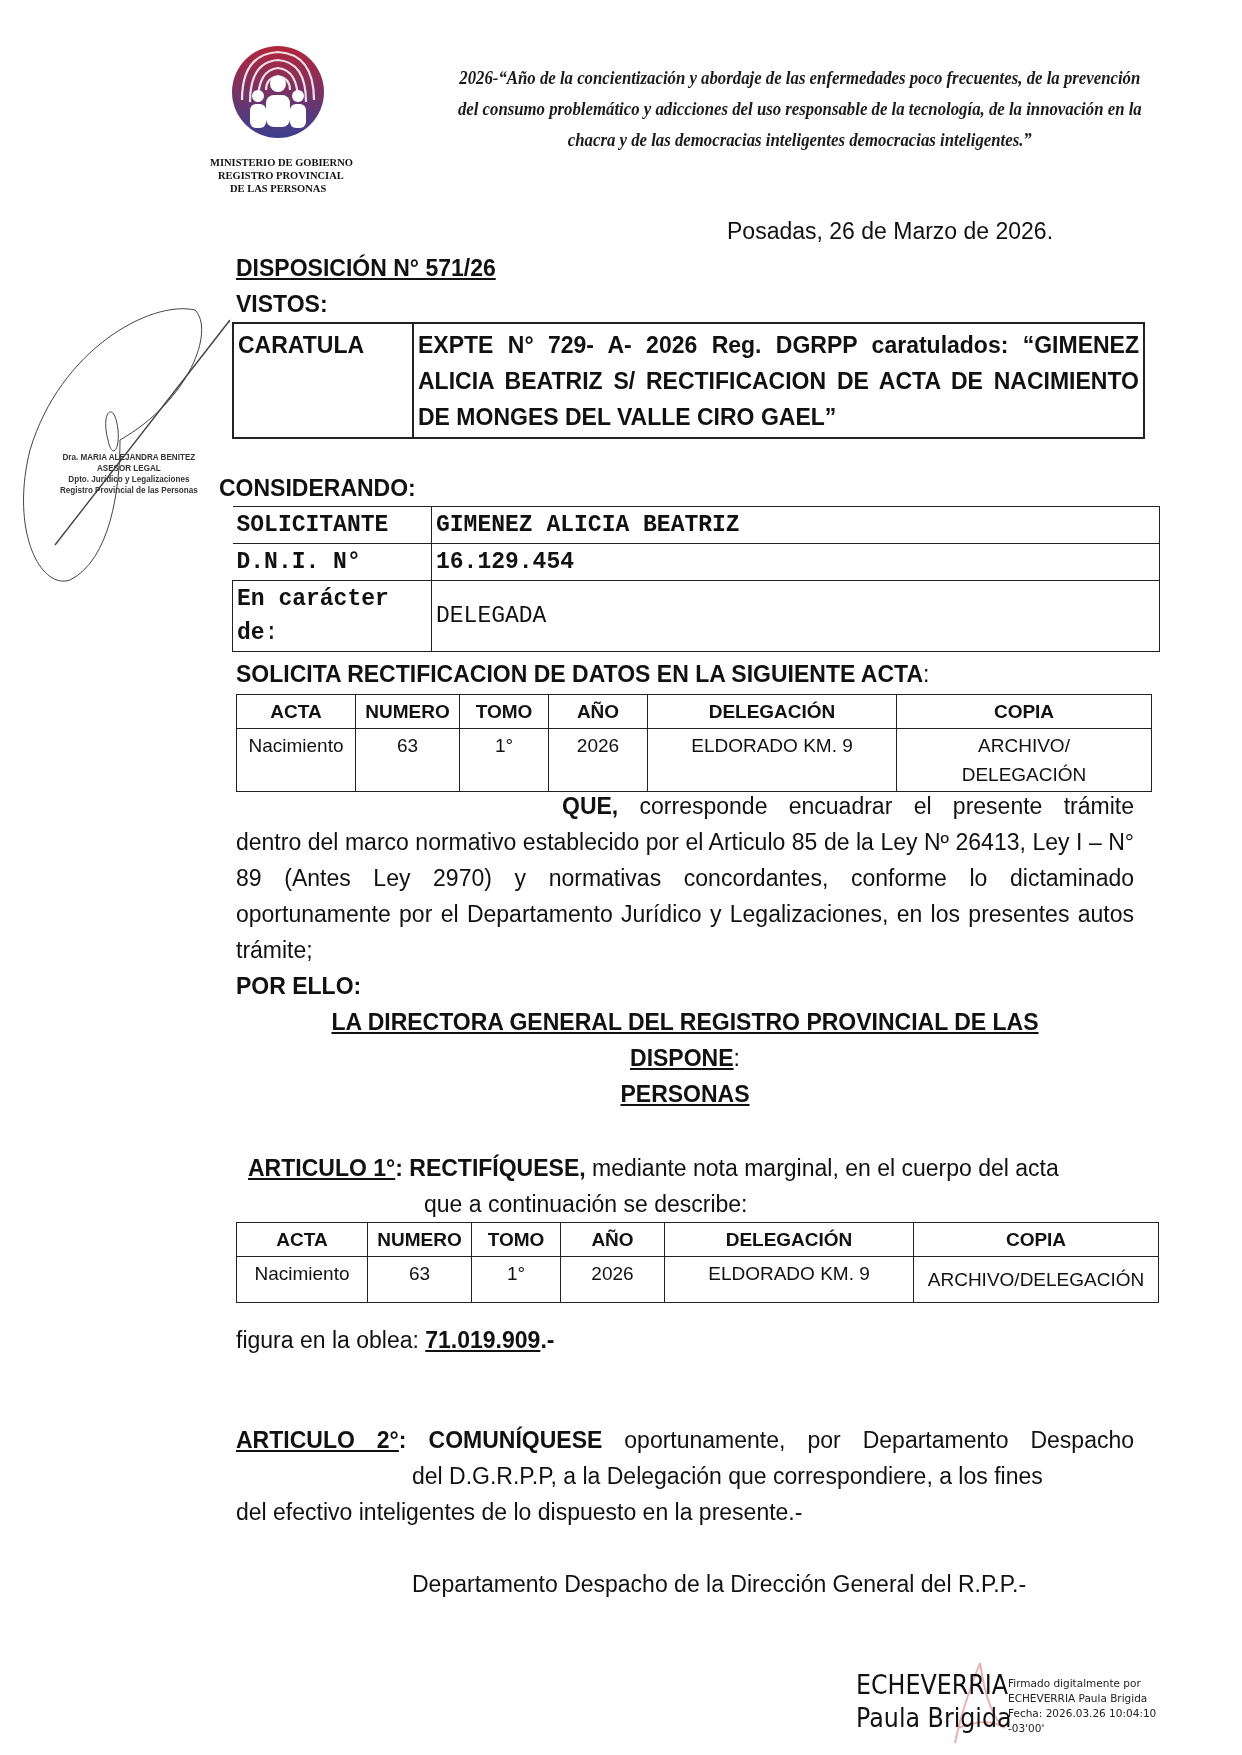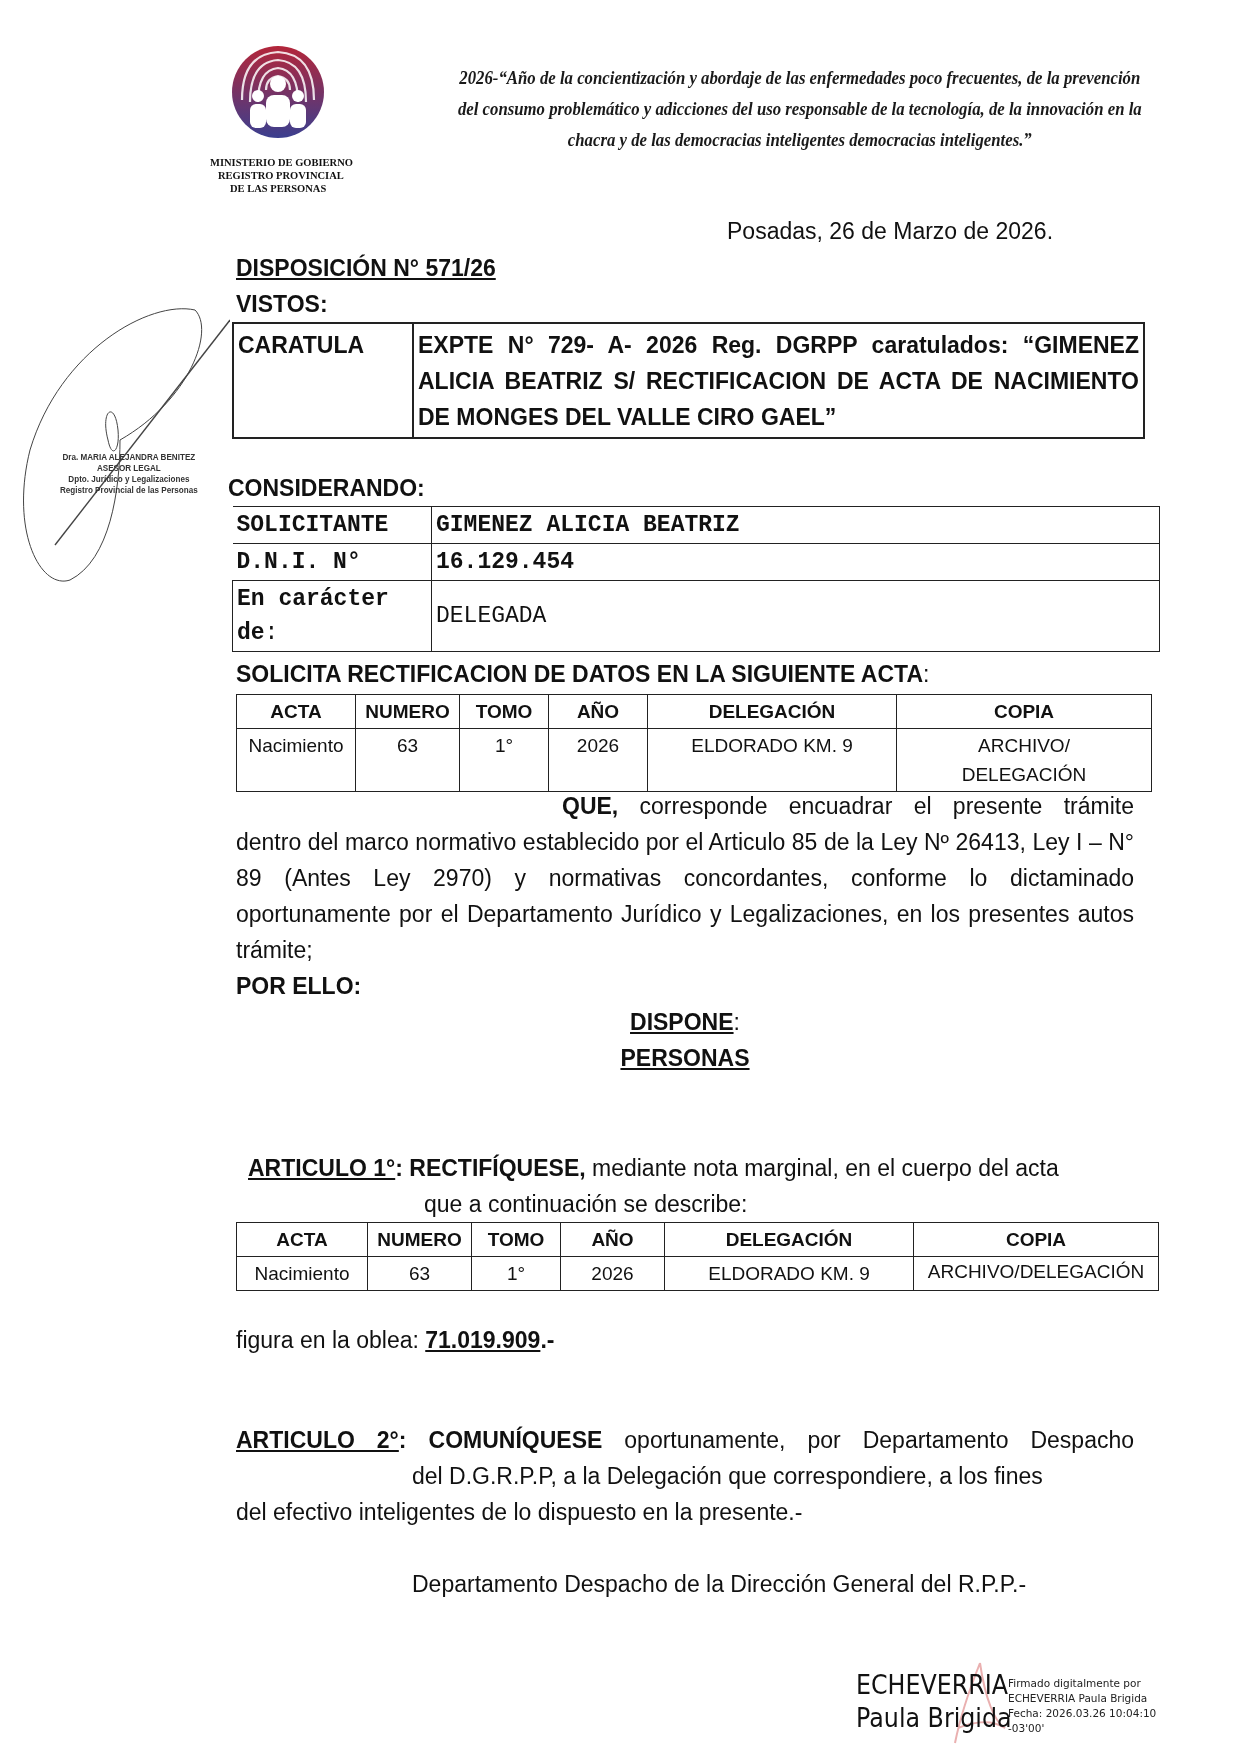--- a/index.html
+++ b/index.html
@@ -97,21 +97,21 @@
 
 <table class="abs t1">
   <tbody>
       <tr>
     <td>CARATULA</td>
     <td class="just">EXPTE N° 729- A- 2026 Reg. DGRPP caratulados: “GIMENEZ ALICIA BEATRIZ S/ RECTIFICACION DE ACTA DE NACIMIENTO DE MONGES DEL VALLE CIRO GAEL”</td>
   </tr>
 </tbody>
   </table>
 
-<div class="abs line b" style="left:228px;top:470px;">CONSIDERANDO:</div>
+<div class="abs line b" style="left:219px;top:470px;">CONSIDERANDO:</div>
 
 <table class="abs t2">
   <tbody>
       <tr>
     <td>SOLICITANTE</td>
     <td class="b">GIMENEZ ALICIA BEATRIZ</td>
   </tr>
   <tr>
     <td>D.N.I. N°</td>
     <td class="b">16.129.454</td>
@@ -147,20 +147,21 @@
   </table>
 
 <div class="abs line just" style="left:236px;top:788px;width:898px;">
   <div style="padding-left:326px;text-align:justify;text-align-last:justify;"><span class="b">QUE,</span><span> corresponde encuadrar el presente trámite</span></div>
   <div>dentro del marco normativo establecido por el Articulo 85 de la Ley Nº 26413, Ley I – N° 89 (Antes Ley 2970) y normativas concordantes, conforme lo dictaminado oportunamente por el Departamento Jurídico y Legalizaciones, en los presentes autos trámite;</div>
 </div>
 
 <div class="abs line b" style="left:236px;top:968px;">POR ELLO:</div>
 
 <div class="abs line b" style="left:236px;top:1004px;width:898px;text-align:center;">
+  <div class="u">LA  DIRECTORA GENERAL DEL REGISTRO PROVINCIAL DE LAS</div>
   <div><span class="u">DISPONE</span><span style="font-weight:normal">:</span></div>
   <div><span class="u">PERSONAS</span></div>
 </div>
 
 <div class="abs line" style="left:236px;top:1150px;width:898px;margin-left:12px;">
   <div><span class="b u">ARTICULO 1°</span><span class="b">:</span> <span class="b">RECTIFÍQUESE,</span><span> mediante nota marginal, en el cuerpo del acta</span></div>
   <div style="padding-left:176px">que a continuación se describe:</div>
 </div>
 
 <table class="abs acta t4">
@@ -172,21 +173,21 @@
     <th style="width:95px">AÑO</th>
     <th style="width:240px">DELEGACIÓN</th>
     <th>COPIA</th>
   </tr>
   <tr>
     <td>Nacimiento</td>
     <td>63</td>
     <td>1°</td>
     <td>2026</td>
     <td>ELDORADO KM. 9</td>
-    <td style="word-break:break-all;padding:0 6px">ARCHIVO/DELEGACIÓN</td>
+    <td style="word-break:break-all;padding:8px 6px">ARCHIVO/DELEGACIÓN</td>
   </tr>
 </tbody>
   </table>
 
 <div class="abs line" style="left:236px;top:1322px;width:898px;">
   <div><span>figura en la oblea: </span><span class="b u">71.019.909</span><span class="b">.-</span></div>
 </div>
 
 <div class="abs line" style="left:236px;top:1422px;width:898px;">
   <div style="text-align:justify;text-align-last:justify;"><span class="b u">ARTICULO 2°</span><span class="b">:</span> <span class="b">COMUNÍQUESE</span><span> oportunamente, por Departamento Despacho</span></div>

